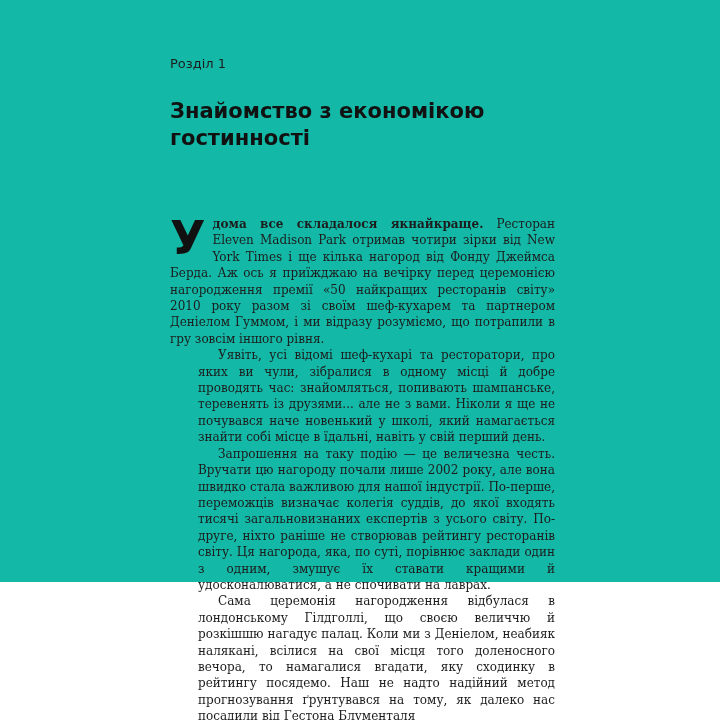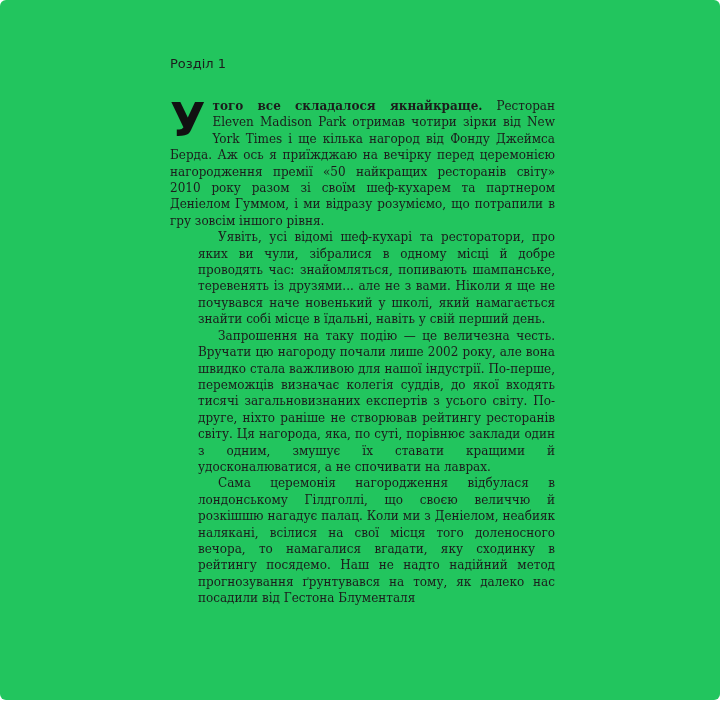--- a/index.html
+++ b/index.html
@@ -10,23 +10,22 @@
   body {
     width: 720px;
     height: 720px;
     font-family: "DejaVu Serif", serif;
     color: #1c1c1c;
     overflow: hidden;
   }
   .page {
     position: relative;
     width: 720px;
-    height: 700px;
-    background: #22c55e;
-    border-radius: 6px;
+    height: 582px;
+    background: #14b8a6;
   }
   .text-block {
     position: absolute;
     left: 170px;
     top: 56px;
     width: 385px;
   }
   .chapter-label {
     font-family: "DejaVu Sans", sans-serif;
     font-size: 13px;
@@ -68,24 +67,25 @@
   }
 </style>
 </head>
 <body>
 
 <div class="page">
   <div class="text-block">
 
     <div class="chapter-label">Розділ 1</div>
 
+    <h1 class="title">Знайомство з економікою гостинності</h1>
 
     <p class="para">
       <span class="drop-cap">У</span>
-      <span class="bold-lead">того все складалося якнайкраще.</span>
+      <span class="bold-lead">дома все складалося якнайкраще.</span>
       <span>Ресторан Eleven Madison Park отримав чотири зірки від New York Times і ще кілька нагород від Фонду Джеймса Берда. Аж ось я приїжджаю на вечірку перед церемонією нагородження премії «50 найкращих ресторанів світу» 2010 року разом зі своїм шеф-кухарем та партнером Деніелом Гуммом, і ми відразу розуміємо, що потрапили в гру зовсім іншого рівня.</span>
     </p>
 
     <p class="para indent">Уявіть, усі відомі шеф-кухарі та ресторатори, про яких ви чули, зібралися в одному місці й добре проводять час: знайомляться, попивають шампанське, теревенять із друзями... але не з вами. Ніколи я ще не почувався наче новенький у школі, який намагається знайти собі місце в їдальні, навіть у свій перший день.</p>
 
     <p class="para indent">Запрошення на таку подію — це величезна честь. Вручати цю нагороду почали лише 2002 року, але вона швидко стала важливою для нашої індустрії. По-перше, переможців визначає колегія суддів, до якої входять тисячі загальновизнаних експертів з усього світу. По-друге, ніхто раніше не створював рейтингу ресторанів світу. Ця нагорода, яка, по суті, порівнює заклади один з одним, змушує їх ставати кращими й удосконалюватися, а не спочивати на лаврах.</p>
 
     <p class="para indent">Сама церемонія нагородження відбулася в лондонському Гілдголлі, що своєю величчю й розкішшю нагадує палац. Коли ми з Деніелом, неабияк налякані, всілися на свої місця того доленосного вечора, то намагалися вгадати, яку сходинку в рейтингу посядемо. Наш не надто надійний метод прогнозування ґрунтувався на тому, як далеко нас посадили від Гестона Блументаля</p>
 
   </div>

